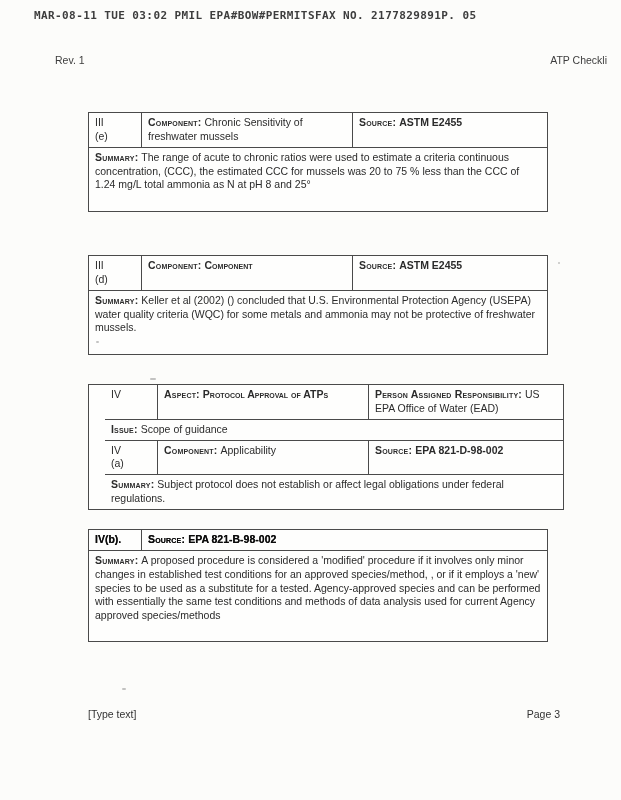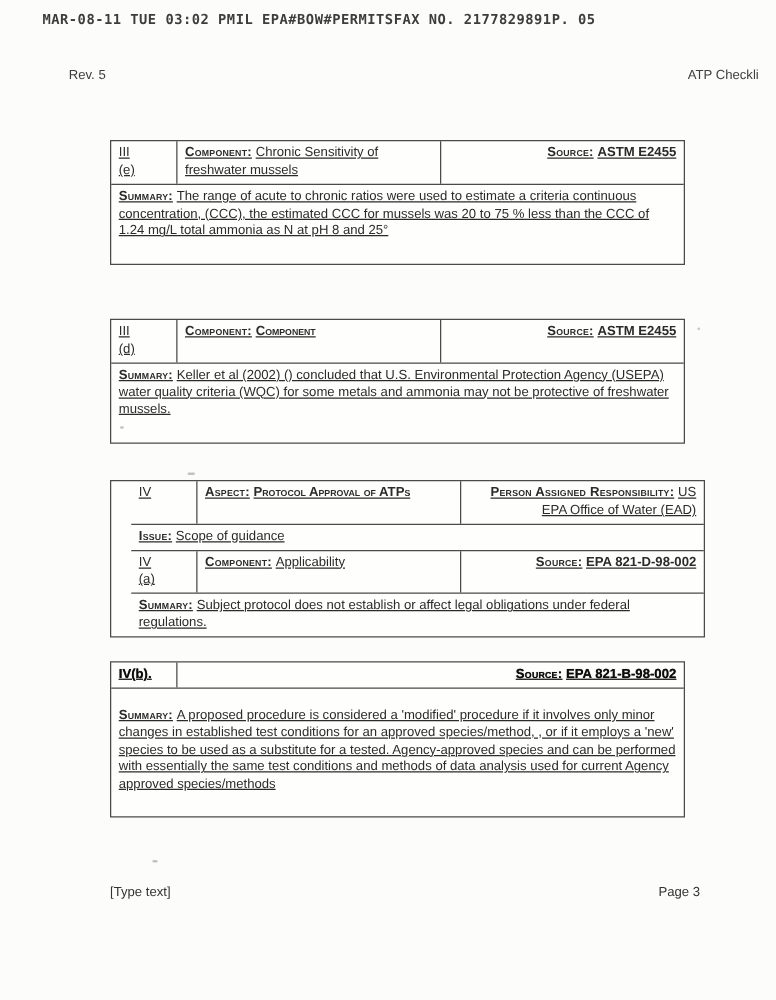--- a/index.html
+++ b/index.html
@@ -15,39 +15,39 @@
     display:flex;justify-content:flex-start;white-space:nowrap;
     font-family:"DejaVu Sans Mono",monospace;
     font-size:11px;font-weight:700;color:#3d3d3d;letter-spacing:.4px;
   }
   .doc-header{
     position:absolute;top:54px;left:55px;right:14px;
     display:flex;justify-content:space-between;
     font-size:10.5px;color:#3d3d3d;
   }
   .tbl{position:absolute;left:88px;width:458px;border:1px solid #4a4a4a;background:rgba(255,255,255,.65);}
-  .row{display:flex;border-bottom:1px solid #4a4a4a;text-decoration:underline;}
+  .row{display:flex;border-bottom:1px solid #4a4a4a;}
   .row:last-child{border-bottom:0;}
   .cell{padding:3px 6px;border-right:1px solid #4a4a4a;font-size:10.5px;line-height:1.32;}
   .cell:last-child{border-right:0;}
   .cell-id{width:40px;flex:none;}
   .cell-mid{width:198px;flex:none;}
-  .cell-last{flex:1;text-align:right;}
+  .cell-last{flex:1;}
   .cell-full{flex:1;}
   .blk{display:block;}
   .sc{font-variant:small-caps;font-weight:700;letter-spacing:.2px;margin-right:3px;}
   .scv{font-variant:small-caps;font-weight:700;}
   .bold{font-weight:700;}
   .dark{color:#0c0c0c;font-weight:700;text-shadow:0 0 .6px #222;}
   .t1{top:112px;}
   .t2{top:255px;}
   .t3{top:384px;padding-left:16px;}
   .t4{top:529px;}
   .sum-tall{min-height:57px;}
-  .sum-xtall{min-height:84px;margin-top:12px;}
+  .sum-xtall{min-height:84px;}
   .page-footer{
     position:absolute;top:708px;left:88px;width:472px;
     display:flex;justify-content:space-between;
     font-size:10.5px;color:#333;
   }
   .speck{position:absolute;background:#6b6b6b;opacity:.4;border-radius:1px;}
   .sp1{left:150px;top:378px;width:6px;height:2px;}
   .sp2{left:96px;top:341px;width:3px;height:2px;}
   .sp3{left:558px;top:262px;width:2px;height:2px;}
   .sp4{left:122px;top:688px;width:4px;height:2px;}
@@ -58,21 +58,21 @@
 <div class="page">
 
   <div class="fax-header">
     <span>MAR-08-11 TUE 03:02 PM</span>
     <span>IL EPA#BOW#PERMITS</span>
     <span>FAX NO. 2177829891</span>
     <span>P. 05</span>
   </div>
 
   <div class="doc-header">
-    <span>Rev. 5</span>
+    <span>Rev. 1</span>
     <span>ATP Checkli</span>
   </div>
 
   <div class="tbl t1">
     <div class="row">
       <div class="cell cell-id">
         <span class="blk">III</span>
         <span class="blk">(e)</span>
       </div>
       <div class="cell cell-mid">

